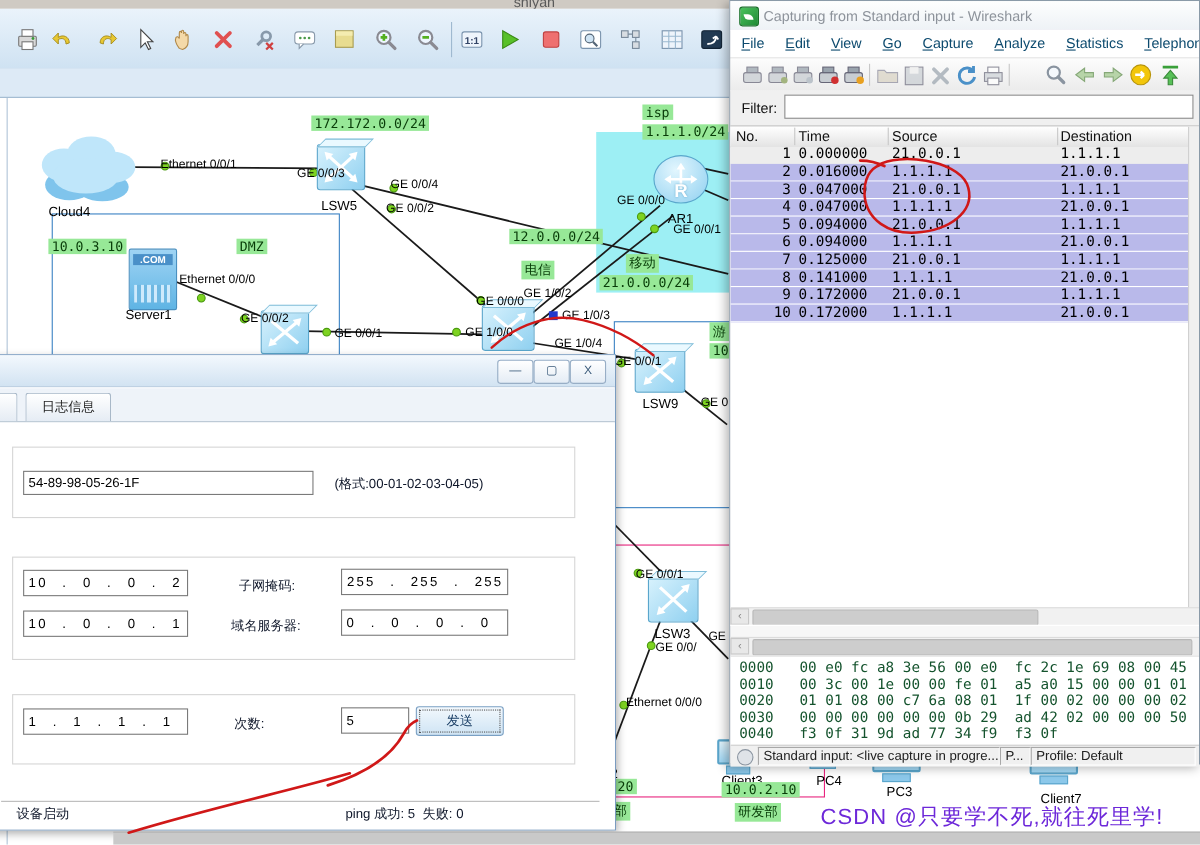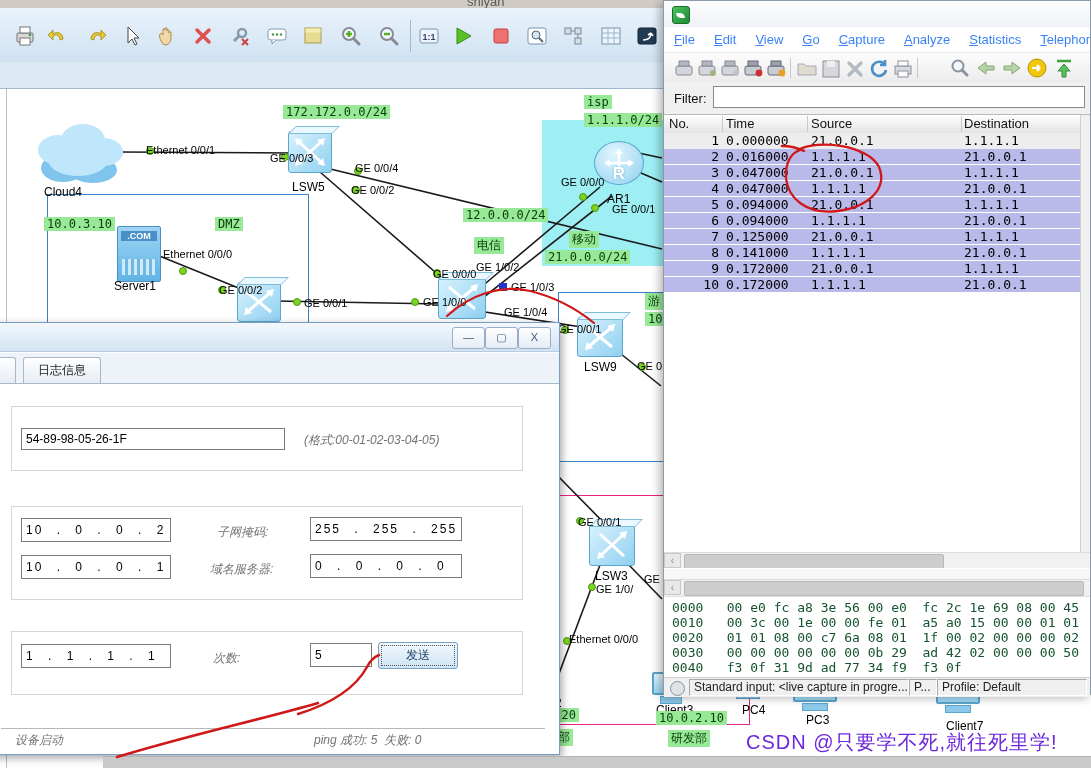--- a/index.html
+++ b/index.html
@@ -63,38 +63,38 @@
   #dlg-tabs{position:absolute;left:0;top:30px;width:100%;height:30px;background:#eef3f9;
      border-bottom:1px solid #a8b8c8;}
   .dlg-tab{position:absolute;top:4px;height:25px;background:linear-gradient(#ffffff,#e5ecf4);
      border:1px solid #a8b8c8;border-bottom:none;border-radius:3px 3px 0 0;
      text-align:center;line-height:25px;font-size:12px;color:#222;}
   #dlg-body{position:absolute;left:0;top:61px;width:100%;height:370px;background:#fff;}
   .gbox{position:absolute;border:1px solid #d6d6d6;background:#fff;}
   .dfield{position:absolute;border:1px solid #7a7a7a;background:#fff;font:12px "Liberation Sans",sans-serif;
      padding:0 4px;box-sizing:border-box;}
   .ipfield{text-align:left;letter-spacing:2px;word-spacing:8px;}
-  .dlabel{position:absolute;font-size:12px;color:#737373;white-space:nowrap;font-style:italic;}
+  .dlabel{position:absolute;font-size:12px;color:#0f172a;white-space:nowrap;}
   #send-btn{position:absolute;background:linear-gradient(#f2f8fd,#cfe4f4);border:1px solid #7aa0c4;
      border-radius:3px;font-size:12px;color:#1b3f66;outline:1px dotted #555;outline-offset:-4px;}
   #dlg-sep{position:absolute;height:1px;background:#b8b8b8;}
 
   
   #wireshark{position:absolute;left:663px;top:0;width:428px;height:695px;background:#f0f0f0;
      border:1px solid #8a9aa8;box-shadow:-3px 3px 9px rgba(0,0,0,.3);z-index:60;box-sizing:border-box;}
   #ws-titlebar{position:absolute;left:0;top:0;width:100%;height:26px;
      background:linear-gradient(#fdfefe,#eef2f6);border-bottom:1px solid #dde;}
   #ws-title{position:absolute;left:30px;top:6px;font-size:13px;color:#8d939b;white-space:nowrap;}
   #ws-appicon{position:absolute;left:8px;top:5px;width:16px;height:16px;border-radius:3px;
      background:linear-gradient(135deg,#4cc25e,#1e8a34);border:1px solid #187028;}
   #ws-appicon:after{content:"";position:absolute;left:3px;top:6px;width:9px;height:5px;
      background:#fff;border-radius:0 5px 0 5px;}
   #ws-menubar{position:absolute;left:0;top:26px;width:100%;height:25px;background:#fff;
      display:flex;align-items:center;padding-left:10px;box-sizing:border-box;gap:19px;overflow:hidden;}
-  .ws-menu{font-size:13px;color:#3b82f6;white-space:nowrap;}
+  .ws-menu{font-size:13px;color:#0c4a6e;white-space:nowrap;}
   .ws-menu::first-letter{text-decoration:underline;}
   #ws-toolbar{position:absolute;left:0;top:51px;width:100%;height:30px;
      background:linear-gradient(#fdfdfd,#ebebeb);border-top:1px solid #e8e8e8;border-bottom:1px solid #cfcfcf;}
   .wsicon{position:absolute;top:4px;width:22px;height:22px;}
   .wssep{position:absolute;top:5px;width:1px;height:20px;background:#c8c8c8;}
   #ws-filterrow{position:absolute;left:0;top:81px;width:100%;height:32px;background:#f0f0f0;}
   #ws-filter-label{position:absolute;left:10px;top:9px;font-size:13px;color:#111;}
   #ws-filter-input{position:absolute;left:49px;top:4px;width:372px;height:22px;border:1px solid #8a8a8a;
      background:#fff;box-sizing:border-box;font-size:12px;padding:0 4px;}
   #ws-packetlist{position:absolute;left:0;top:113px;width:100%;height:438px;background:#fff;
@@ -433,21 +433,21 @@
   <span class="plabel" style="left:612px;top:203px">GE 0/0/1</span>
   <span class="plabel" style="left:433px;top:268px">GE 0/0/0</span>
   <span class="plabel" style="left:476px;top:261px">GE 1/0/2</span>
   <span class="plabel" style="left:423px;top:296px">GE 1/0/0</span>
   <span class="plabel" style="left:511px;top:281px">GE 1/0/3</span>
   <span class="plabel" style="left:504px;top:306px">GE 1/0/4</span>
   <span class="plabel" style="left:558px;top:323px">GE 0/0/1</span>
   <span class="plabel" style="left:637px;top:360px">GE 0</span>
   <span class="plabel" style="left:578px;top:516px">GE 0/0/1</span>
   <span class="plabel" style="left:644px;top:573px">GE</span>
-  <span class="plabel" style="left:596px;top:583px">GE 1/0/</span>
+  <span class="plabel" style="left:596px;top:583px">GE 0/0/</span>
   <span class="plabel" style="left:569px;top:633px">Ethernet 0/0/0</span>
 
   <div id="dialog">
     <div id="dlg-titlebar">
       <div class="dlg-btn" style="right:74px">—</div>
       <div class="dlg-btn" style="right:41px">▢</div>
       <div class="dlg-btn" style="right:8px">X</div>
     </div>
     <div id="dlg-tabs">
       <div class="dlg-tab" style="left:-20px;width:47px"></div>
@@ -475,20 +475,21 @@
       <div id="dlg-sep" style="left:14px;top:344px;width:544px"></div>
       <span class="dlabel" style="left:28px;top:348px">设备启动</span>
       <span class="dlabel" style="left:327px;top:348px">ping 成功: 5</span>
       <span class="dlabel" style="left:397px;top:348px">失败: 0</span>
     </div>
   </div>
 
   <div id="wireshark">
     <div id="ws-titlebar">
       <div id="ws-appicon"></div>
+      <div id="ws-title">Capturing from Standard input - Wireshark</div>
     </div>
     <div id="ws-menubar">
       <span class="ws-menu">File</span>
       <span class="ws-menu">Edit</span>
       <span class="ws-menu">View</span>
       <span class="ws-menu">Go</span>
       <span class="ws-menu">Capture</span>
       <span class="ws-menu">Analyze</span>
       <span class="ws-menu">Statistics</span>
       <span class="ws-menu">Telephony</span>

